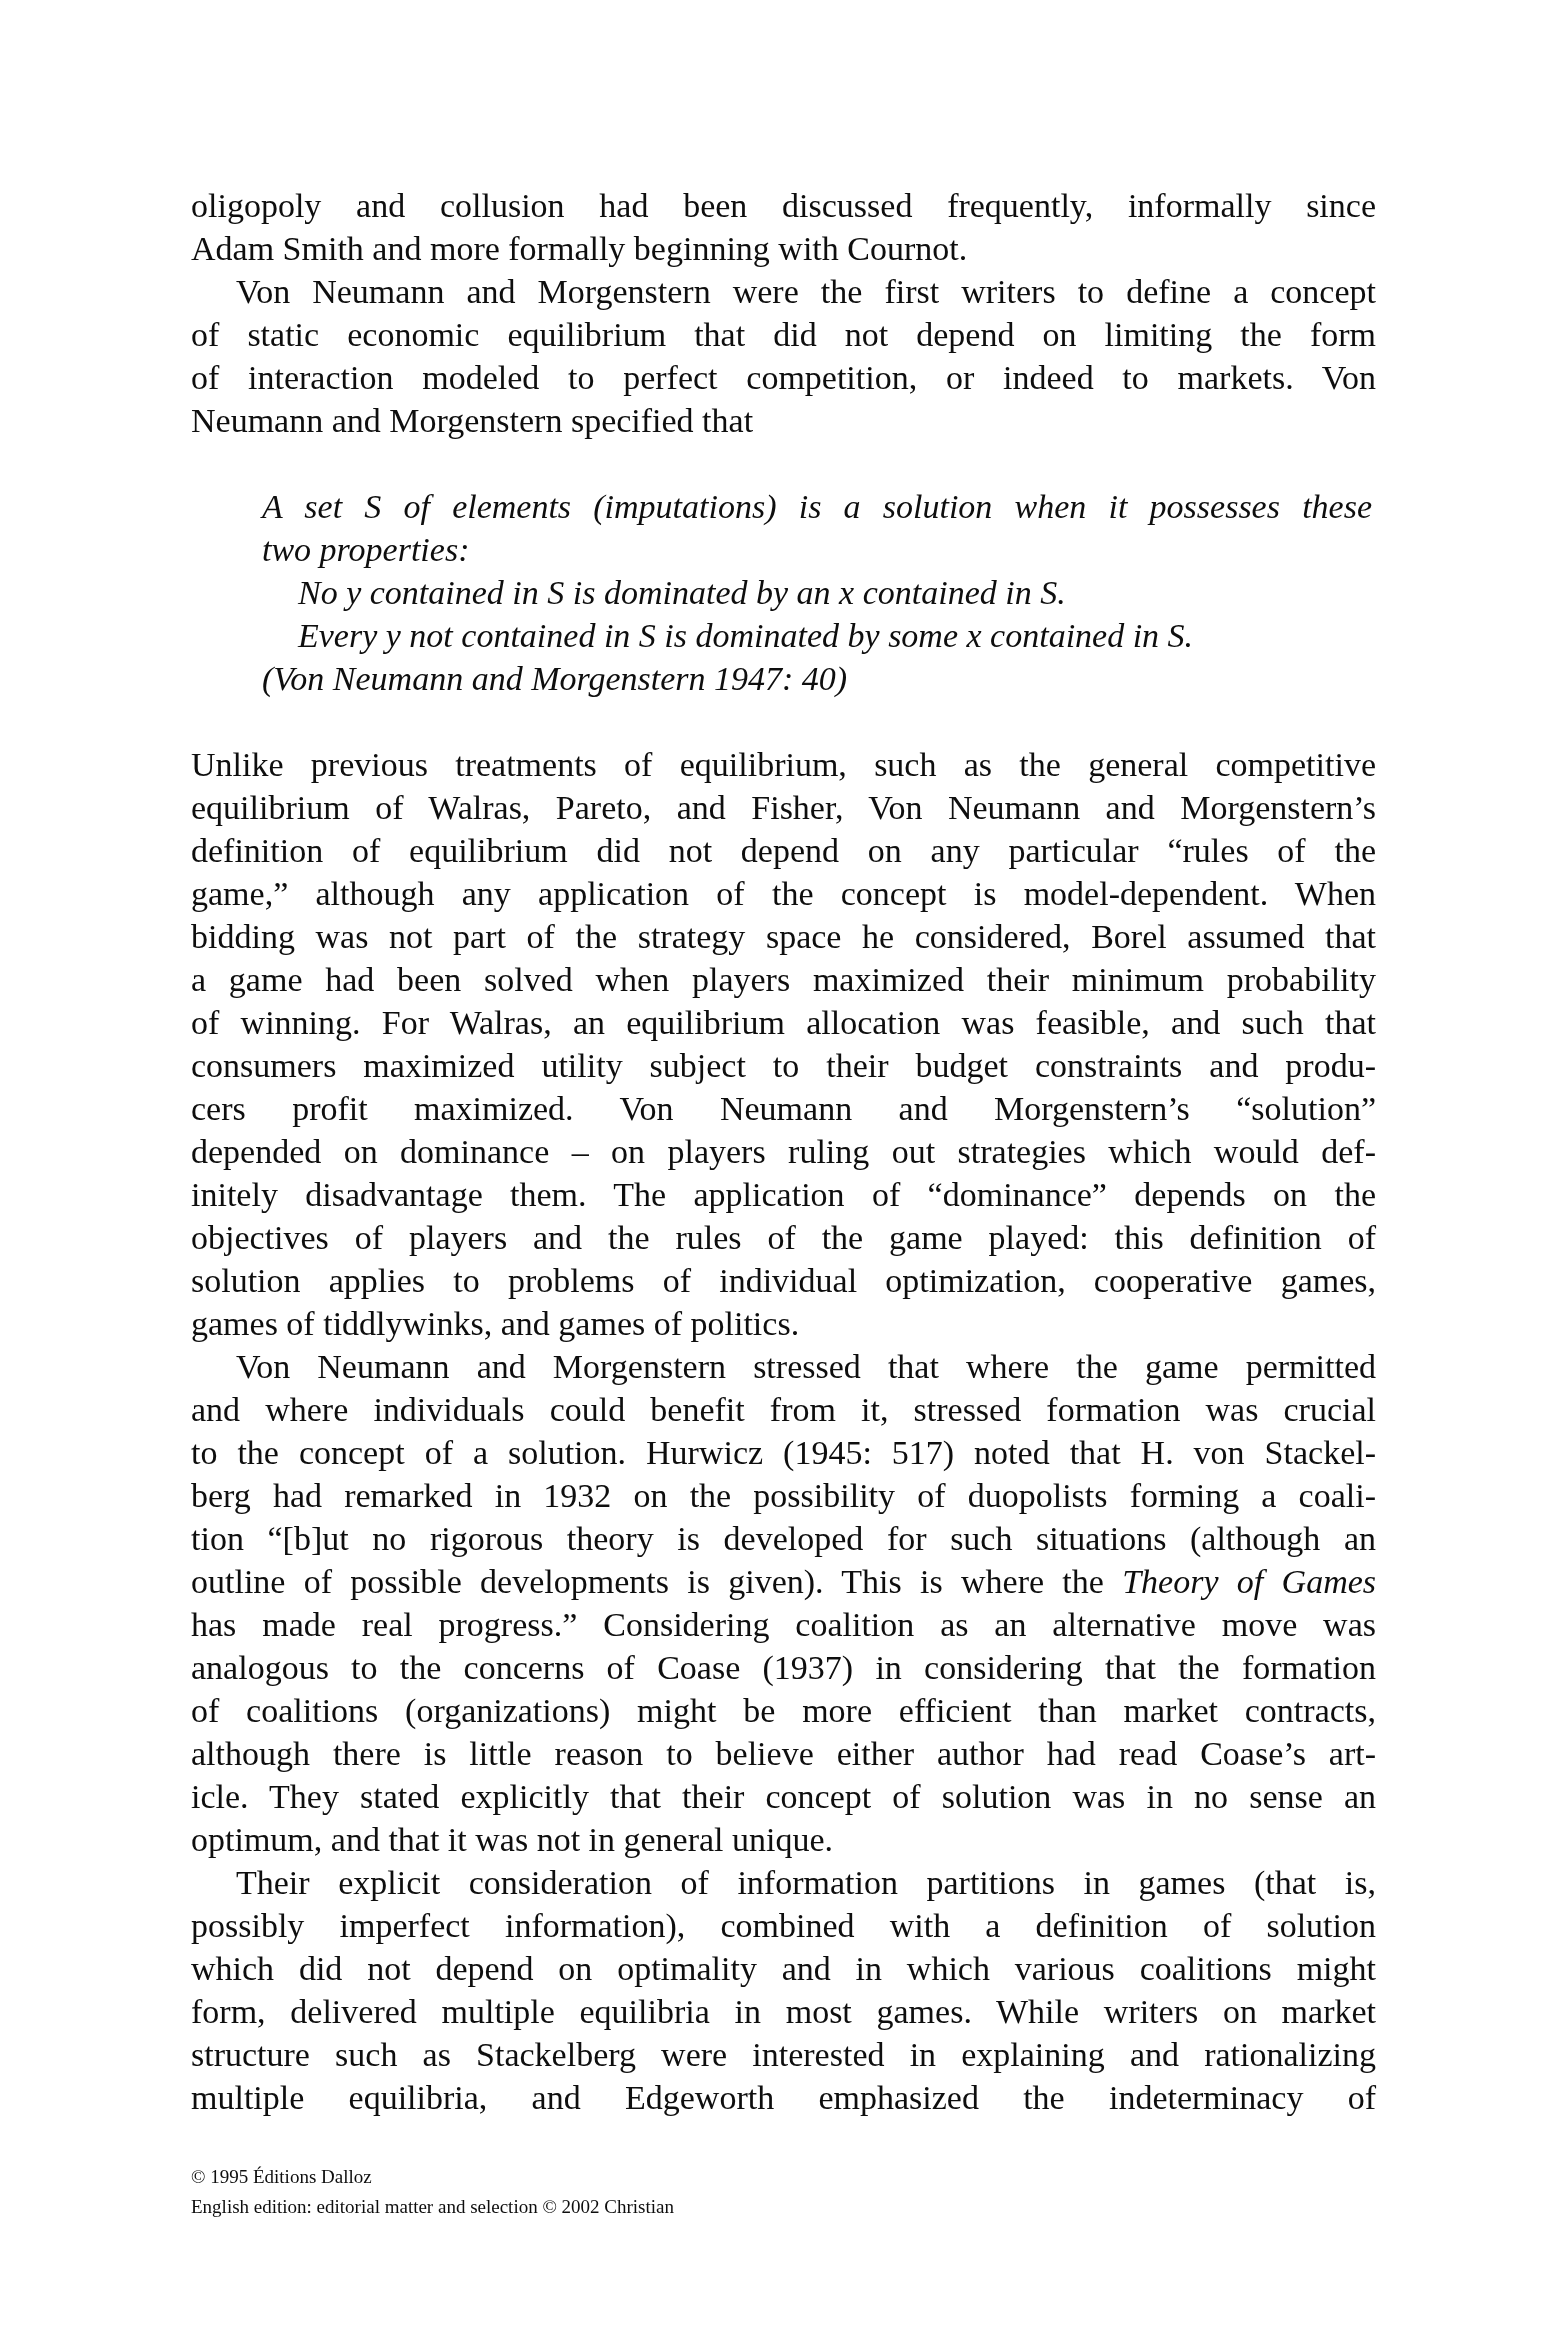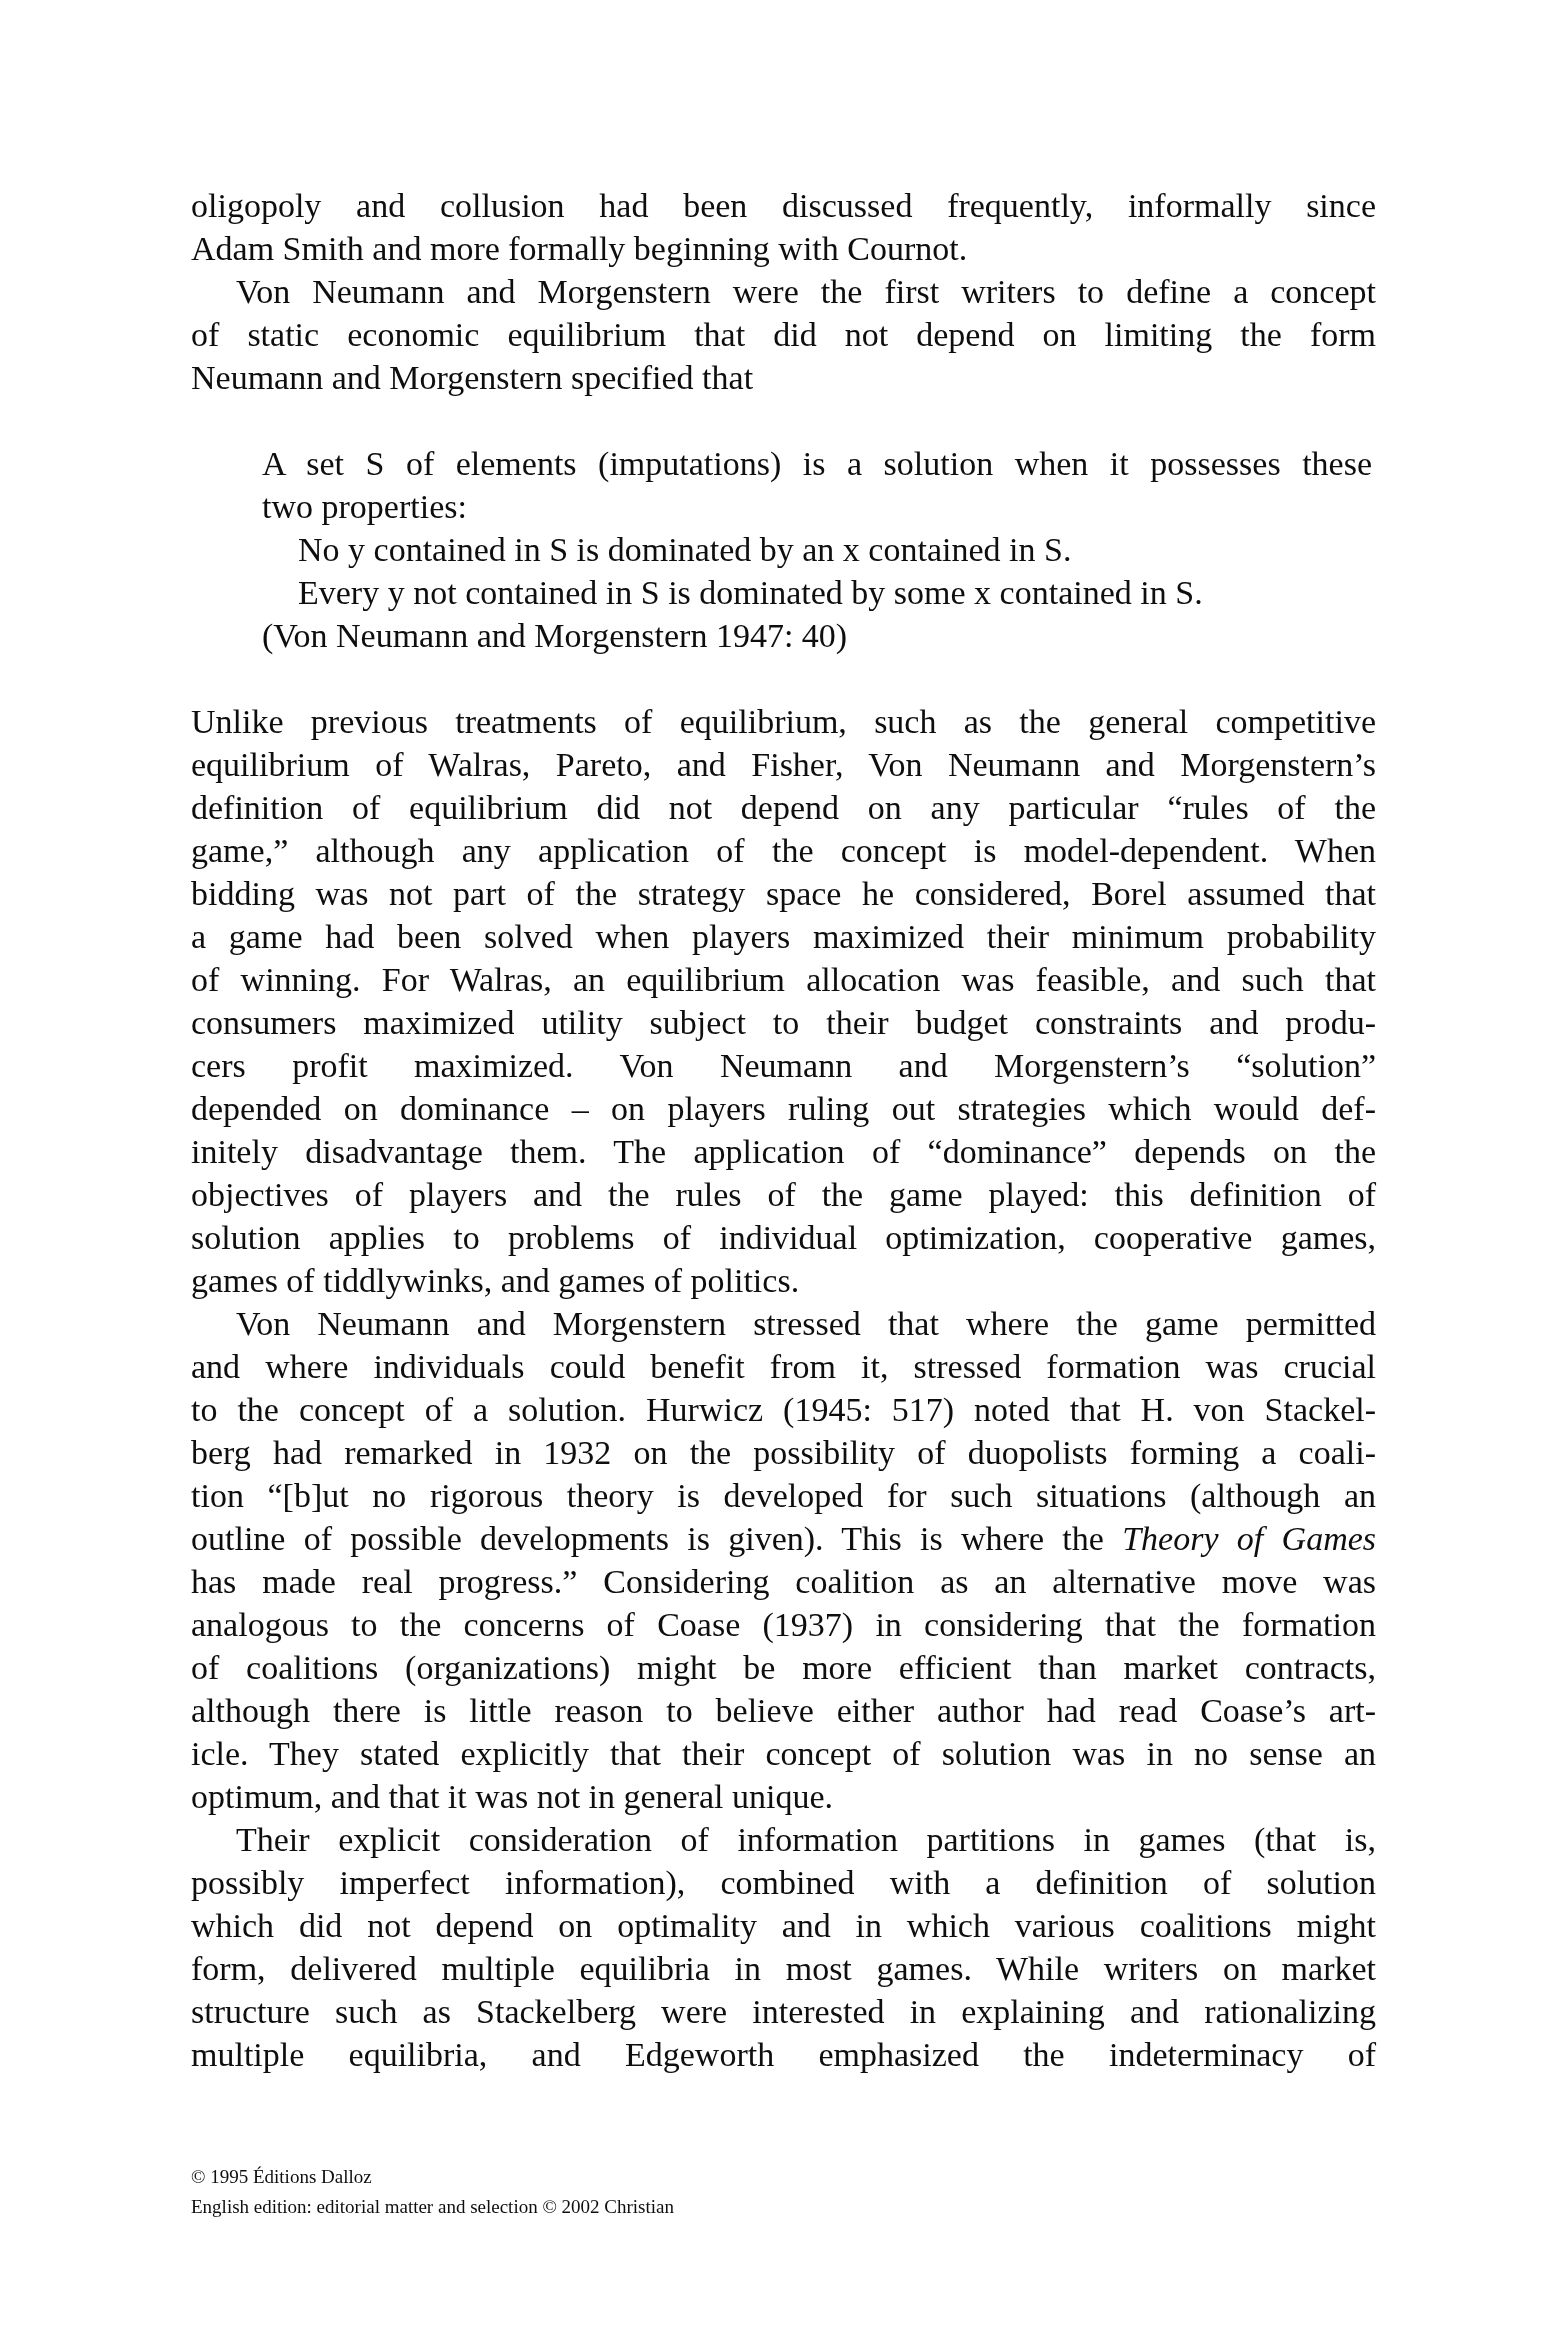--- a/index.html
+++ b/index.html
@@ -13,40 +13,41 @@
   }
   .page { position: absolute; left: 0; top: 0; width: 1561px; height: 2342px; background: #ffffff; }
   .textblock {
     position: absolute; left: 191px; top: 184px; width: 1185px;
     font-size: 34px; line-height: 43px;
   }
   .tline { text-align: justify; text-align-last: justify; }
   .tline.last { text-align-last: left; }
   .tline.ind { padding-left: 45px; }
   .it { font-style: italic; }
-  .quote { margin: 43px 4px 43px 71px; }
+  .quote { margin: 43px 4px 43px 71px; font-style: italic; }
   .quote .tline.q1 { padding-left: 36px; }
   .quote-attr { text-align: left; line-height: 43px; }
   .footer {
     position: absolute; left: 191px; top: 2162px; width: 1185px;
     font-size: 19px; line-height: 29.5px;
   }
 </style>
 </head>
 <body>
 
 <div class="page">
   <div class="textblock">
     <div class="para">
         <div class="tline"><span>oligopoly and collusion had been discussed frequently, informally since</span></div>
         <div class="tline last"><span>Adam Smith and more formally beginning with Cournot.</span></div>
       </div>
     <div class="para">
         <div class="tline ind"><span>Von Neumann and Morgenstern were the first writers to define a concept</span></div>
         <div class="tline"><span>of static economic equilibrium that did not depend on limiting the form</span></div>
+        <div class="tline"><span>of interaction modeled to perfect competition, or indeed to markets. Von</span></div>
         <div class="tline last"><span>Neumann and Morgenstern specified that</span></div>
       </div>
     <div class="quote">
       <div>
           <div class="tline"><span>A set S of elements (imputations) is a solution when it possesses these</span></div>
           <div class="tline last"><span>two properties:</span></div>
           <div class="tline q1 last"><span>No y contained in S is dominated by an x contained in S.</span></div>
           <div class="tline q1 last"><span>Every y not contained in S is dominated by some x contained in S.</span></div>
         </div>
       <div class="quote-attr">(Von Neumann and Morgenstern 1947: 40)</div>

